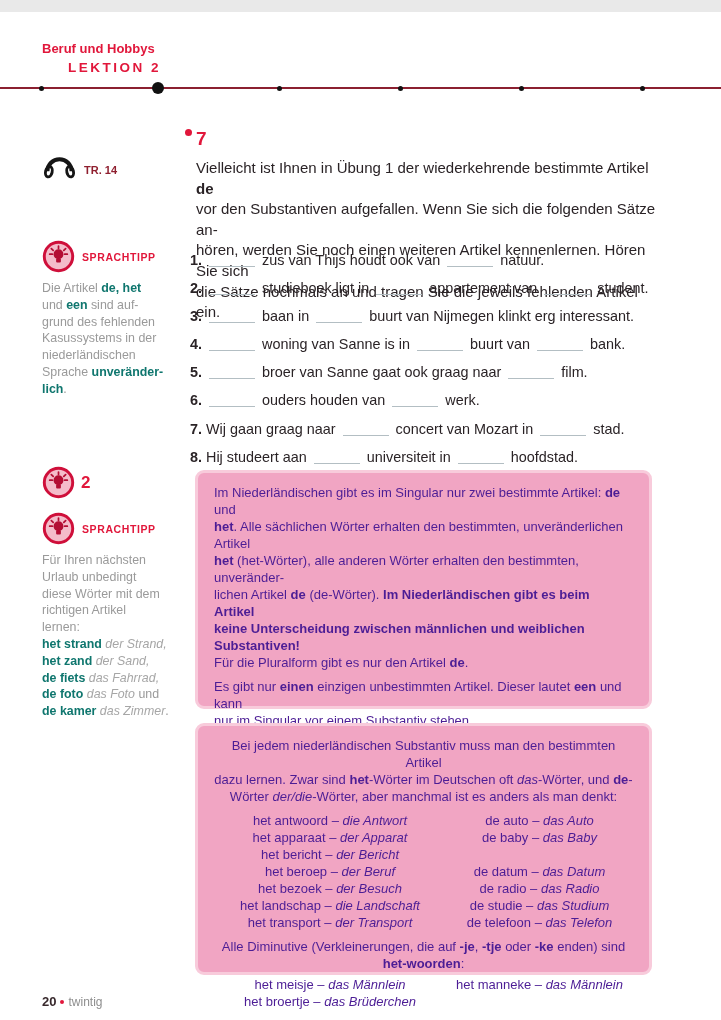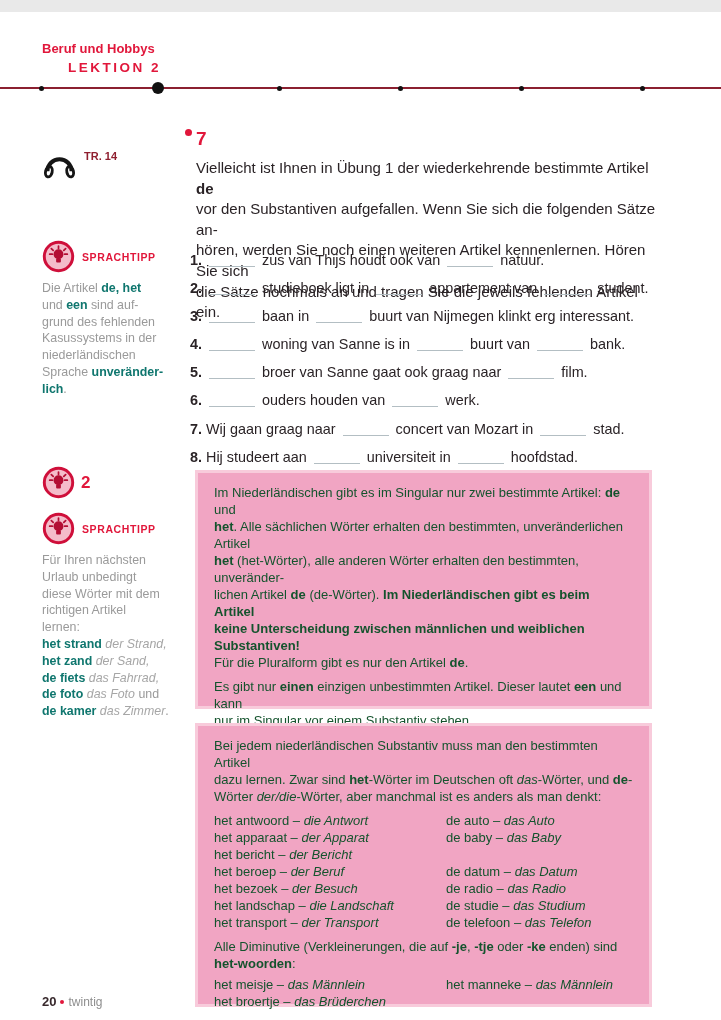--- a/index.html
+++ b/index.html
@@ -8,21 +8,21 @@
     font-family:"Liberation Sans", sans-serif;color:#2a2326;overflow:hidden;
   }
   
   .chapter{position:absolute;left:42px;top:29px;font-size:13px;font-weight:bold;color:#e1173b;}
   .lesson{position:absolute;left:42px;top:48px;font-size:13.5px;font-weight:bold;color:#e1173b;letter-spacing:2.5px;padding-left:26px;}
   .rule{position:absolute;left:0;top:75px;width:721px;height:2px;background:#8b2030;}
   .rule .dot{position:absolute;background:#111;border-radius:50%;width:5px;height:5px;top:-1.5px;}
   .rule .dot.big{width:12px;height:12px;top:-5px;}
   
   .sidebar{position:absolute;left:42px;top:0;width:140px;}
-  .audio-row{position:absolute;left:0;top:138px;display:flex;align-items:flex-start;gap:7px;}
+  .audio-row{position:absolute;left:0;top:138px;display:flex;align-items:flex-end;gap:7px;}
   .audio-label{font-size:11px;font-weight:bold;color:#8f1f2f;padding-bottom:3px;}
   .tip{position:absolute;left:0;width:140px;}
   .tip1{top:228px;}
   .tip2{top:500px;}
   .marker2{position:absolute;left:0;top:454px;display:flex;align-items:center;gap:6px;}
   .marker2 .num{font-size:17px;font-weight:bold;color:#e1173b;}
   .tip-head{display:flex;align-items:center;gap:7px;}
   .tip-title{font-size:10.5px;font-weight:bold;color:#e1173b;letter-spacing:.6px;}
   .tip-text{margin-top:7px;font-size:12.4px;line-height:16.8px;color:#9a9a9a;}
   .tip-text .b{font-weight:bold;color:#0f766e;}
@@ -35,25 +35,25 @@
   .ex-marker .num{font-size:19px;font-weight:bold;color:#e1173b;}
   .intro{position:absolute;left:196px;top:146px;width:462px;font-size:15px;line-height:20.6px;color:#2a2326;}
   .intro .b{font-weight:bold;}
   .sentences{position:absolute;left:190px;top:234px;width:470px;}
   .sentence{line-height:28.1px;font-size:14.4px;white-space:nowrap;color:#2a2326;}
   .sentence .b{font-weight:bold;}
   .blank{display:inline-block;width:46px;height:12px;border-bottom:1.6px solid #b3bec3;margin:0 7px;vertical-align:-2px;}
   
   .pinkbox{
     position:absolute;left:195px;width:457px;box-sizing:border-box;
-    background:#f1a5c3;border:3px solid #f8cbdb;border-radius:0;
-    padding:11px 16px 8px 16px;font-size:13px;line-height:17px;color:#14532d;
+    background:#f1a5c3;border:3px solid #f8cbdb;border-radius:9px;
+    padding:11px 16px 8px 16px;font-size:13px;line-height:17px;color:#4c1d95;
   }
   .box1{top:458px;height:239px;}
-  .box2{top:711px;height:284px;}
+  .box2{top:711px;height:252px;text-align:center;}
   .pinkbox p{margin:0 0 7px 0;}
   .pinkbox .b{font-weight:bold;}
   .pinkbox .i{font-style:italic;}
   .vocab{margin:0 0 7px 0;}
   .vrow{display:grid;grid-template-columns:232px 1fr;}
   .vcell .b{font-weight:bold;}
   .vcell .i{font-style:italic;}
   
   .footer{position:absolute;left:42px;top:982px;font-size:12px;display:flex;align-items:center;gap:4px;}
   .footer .pnum{font-weight:bold;color:#38292d;font-size:13px;}

